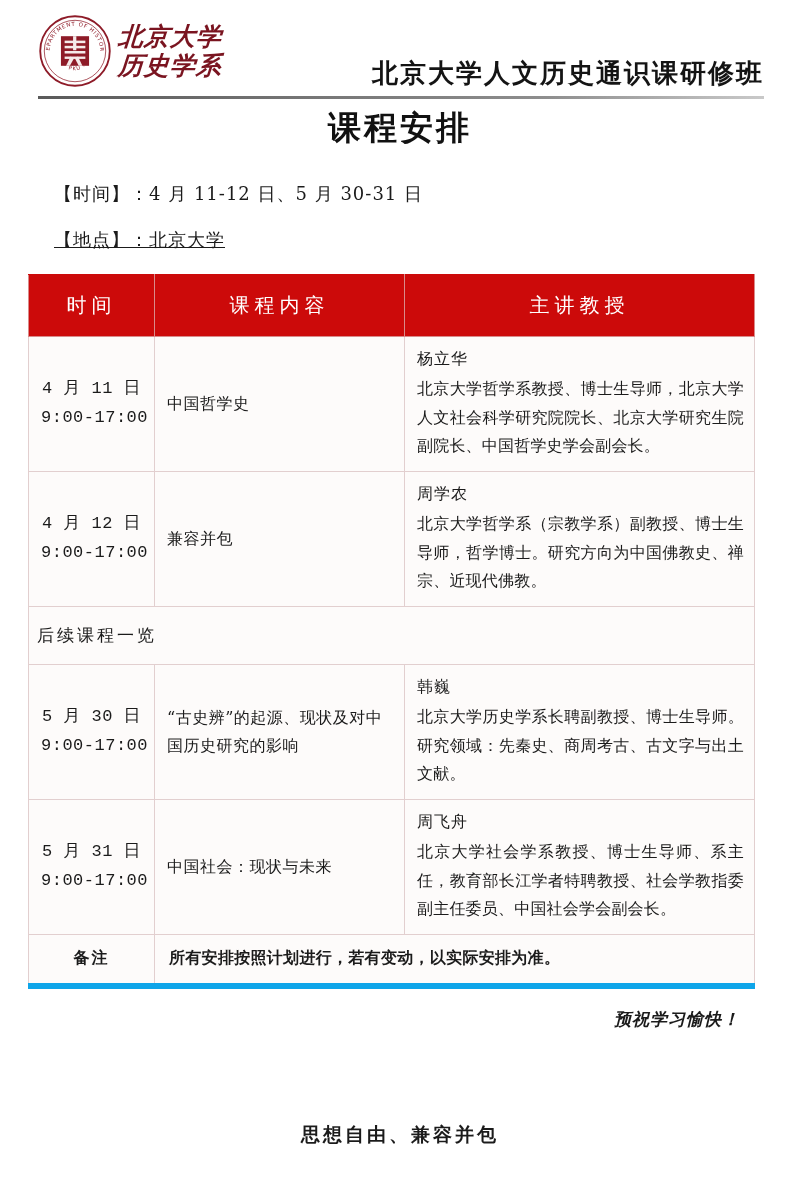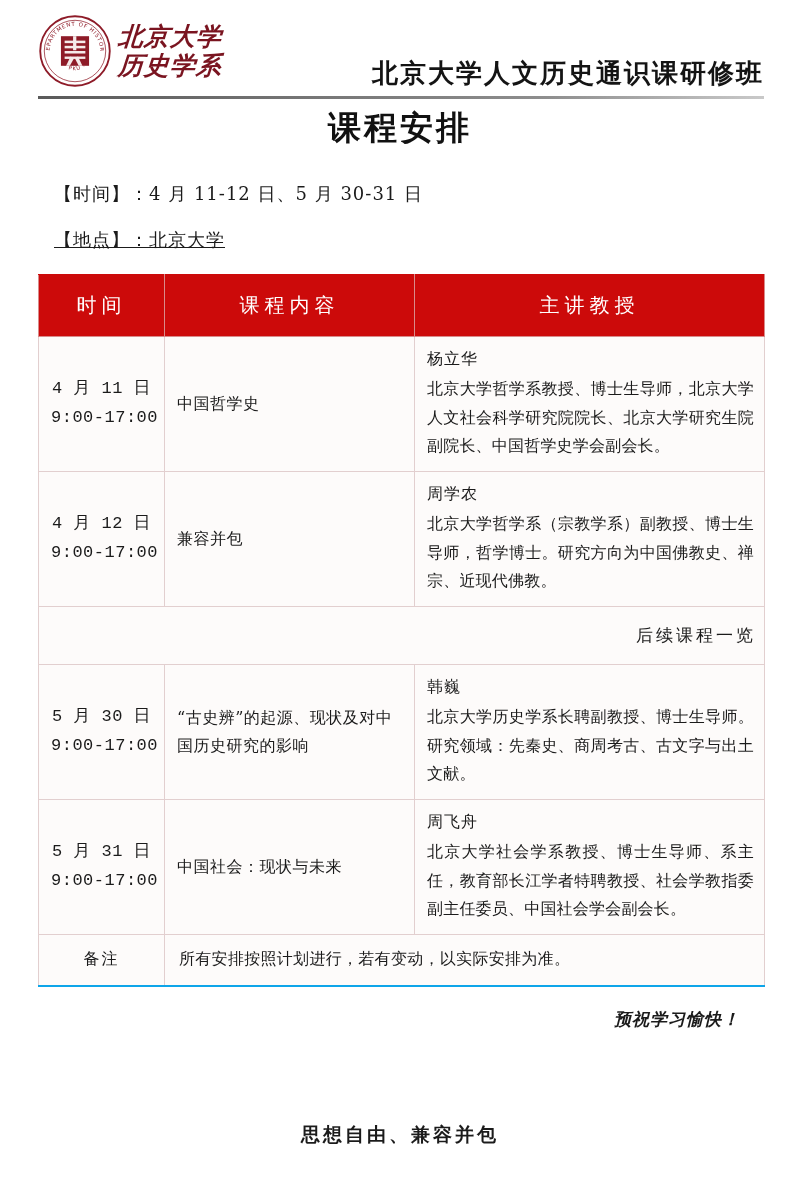--- a/index.html
+++ b/index.html
@@ -113,21 +113,21 @@
     letter-spacing: 1px;
     color: #1b1b1b;
     white-space: nowrap;
   }
   .info-time { top: 182px; }
   .info-place { top: 228px; text-decoration: underline; }
 
   
   .schedule {
     position: absolute;
-    left: 38px;
+    left: 28px;
     top: 274px;
     width: 726px;
     border-collapse: collapse;
     table-layout: fixed;
     background: #fdfbfa;
     padding-left: 32px;
   }
   .schedule col.c-time  { width: 126px; }
   .schedule col.c-topic { width: 250px; }
   .schedule col.c-prof  { width: 350px; }
@@ -184,41 +184,42 @@
     text-align: center;
     font-size: 16px;
     margin-bottom: 2px;
     letter-spacing: 1px;
   }
   td.cell-prof .prof-bio {
     display: block;
   }
 
   tr.row-divider td {
-    text-align: right;
+    text-align: left;
     font-size: 17px;
     letter-spacing: 3px;
     height: 58px;
     padding: 8px;
   }
 
   tr.row-note td.note-label {
     text-align: center;
     font-size: 16px;
     letter-spacing: 2px;
   }
   tr.row-note td.note-text {
     text-align: left;
     font-size: 16px;
     letter-spacing: 0.3px;
     padding-left: 14px;
   }
   tr.row-note td {
     height: 52px;
-    border-bottom: 2px solid #0ea5e9;
+    border-bottom: 6px solid #0ea5e9;
+    font-weight: bold;
   }
 
   
   .closing {
     position: absolute;
     right: 60px;
     top: 1008px;
     font-size: 17px;
     font-weight: 700;
     letter-spacing: 1px;

